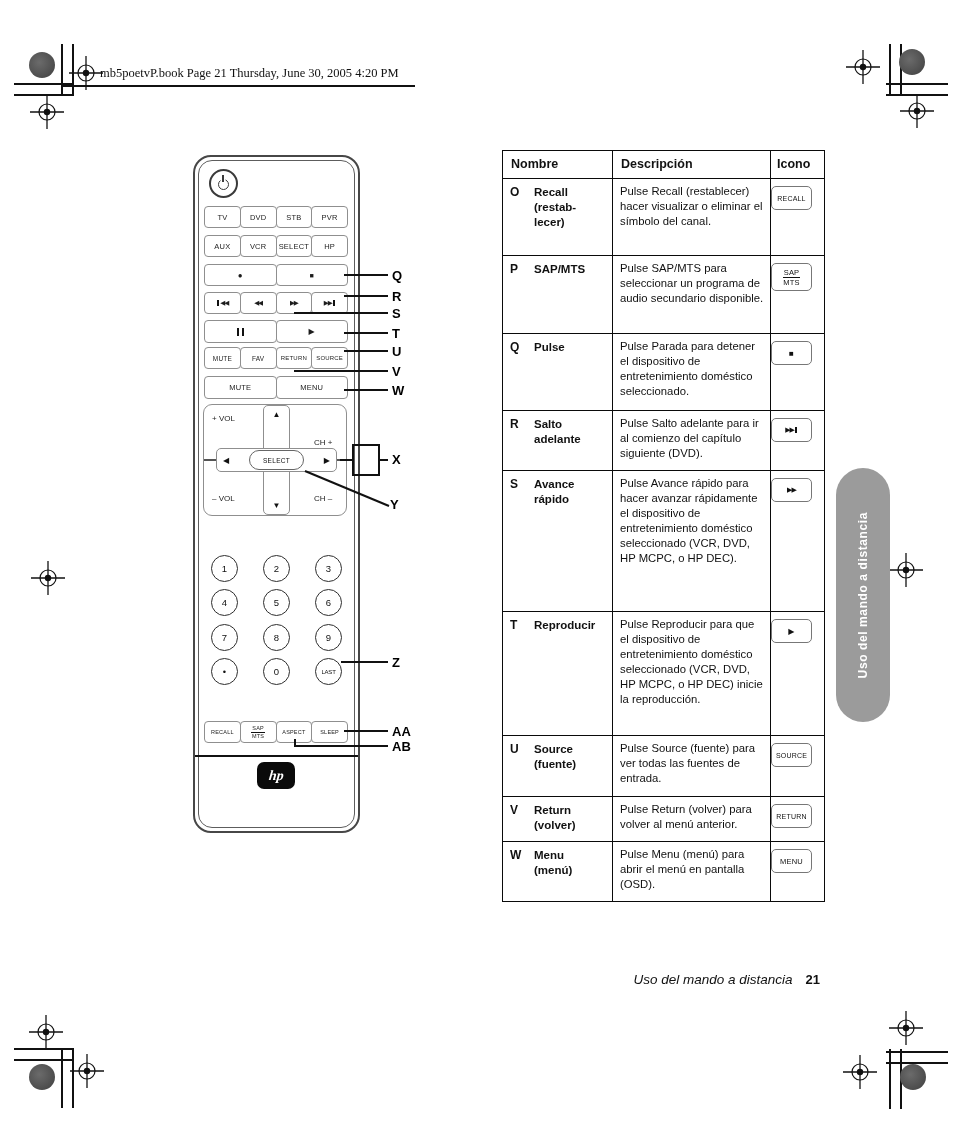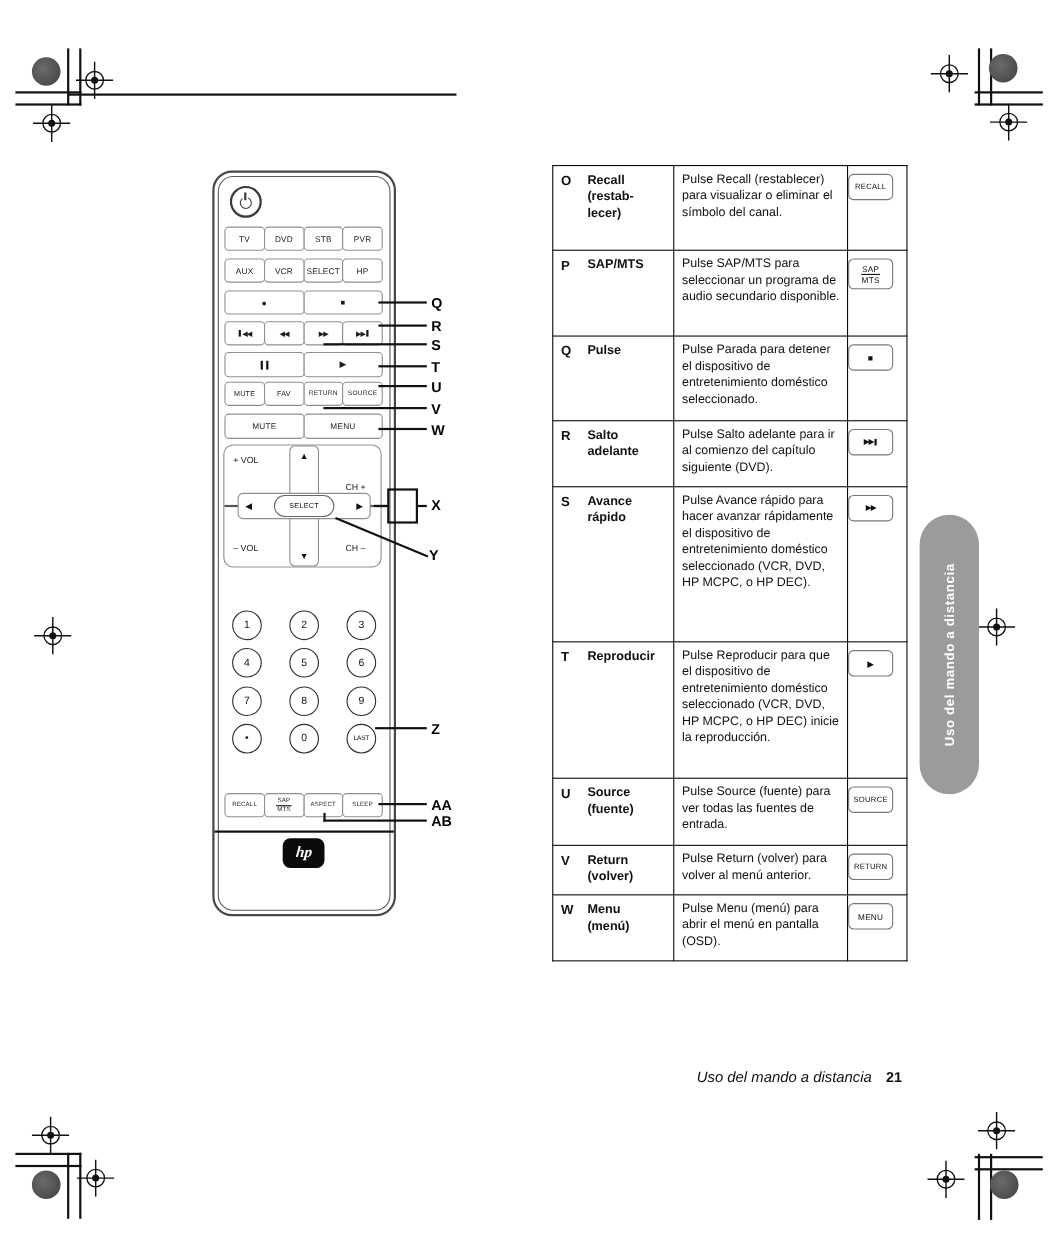--- a/index.html
+++ b/index.html
@@ -176,20 +176,21 @@
       <line x1="0" y1="17" x2="34" y2="17" stroke="#111" stroke-width="1.3"></line>
       <circle cx="17" cy="17" r="8" fill="none" stroke="#111" stroke-width="1.2"></circle>
       <circle cx="17" cy="17" r="3.2" fill="#111"></circle>
     </svg>
 
   <div class="ink-dot" style="left:29px;top:52px;"></div>
   <div class="ink-dot" style="left:899px;top:49px;"></div>
   <div class="ink-dot" style="left:29px;top:1064px;"></div>
   <div class="ink-dot" style="left:900px;top:1064px;"></div>
 
+  <div class="doc-header">mb5poetvP.book  Page 21  Thursday, June 30, 2005  4:20 PM</div>
   <div class="header-rule"></div>
 
   <div class="remote">
     <div class="remote-inner"></div>
   </div>
 
   <div class="power-btn">
     <div class="power-glyph"></div>
   </div>
 
@@ -332,31 +333,36 @@
   <div class="callout" style="left:392px;top:724px;">AA</div>
   <div class="callout" style="left:392px;top:739px;">AB</div>
 
   <table class="spec">
     <colgroup>
         <col style="width:110px;">
         <col style="width:158px;">
         <col style="width:54px;">
       </colgroup>
     <tbody>
+        <tr style="height:28px;">
+      <th>Nombre</th>
+      <th>Descripción</th>
+      <th style="padding-left:6px;">Icono</th>
+    </tr>
     <tr style="height:77px;">
       <td>
             <div class="cell-name">
               <span class="cell-letter">O</span>
               <span class="cell-title">Recall
 (restab-
 lecer)</span>
             </div>
           </td>
       <td>
-            <span class="cell-desc">Pulse Recall (restablecer) para visualizar o eliminar el símbolo del canal.</span>
+            <span class="cell-desc">Pulse Recall (restablecer) hacer visualizar o eliminar el símbolo del canal.</span>
           </td>
       <td class="cell-icon"><span class="btn-icon" style="font-size:7px;">RECALL</span></td>
     </tr>
     <tr style="height:78px;">
       <td>
             <div class="cell-name">
               <span class="cell-letter">P</span>
               <span class="cell-title">SAP/MTS</span>
             </div>
           </td>

